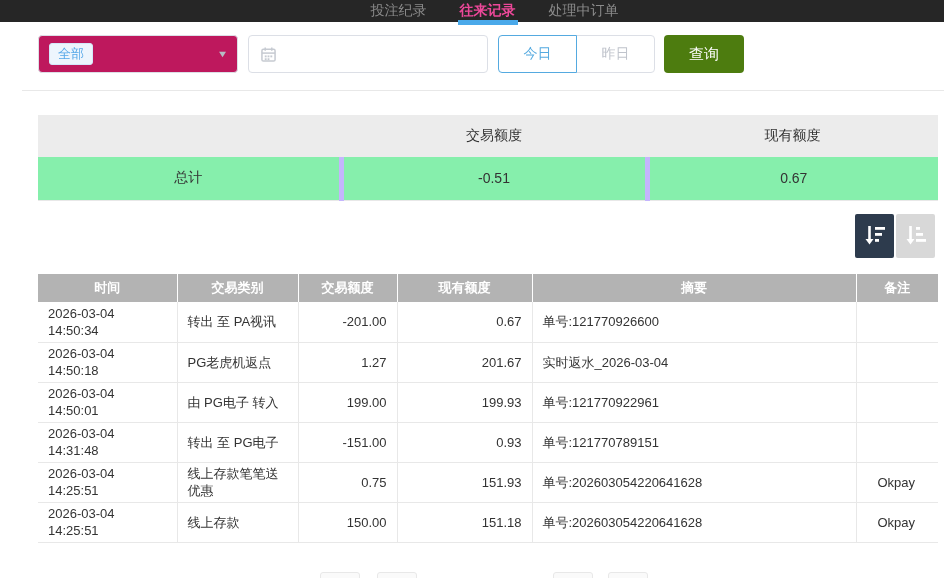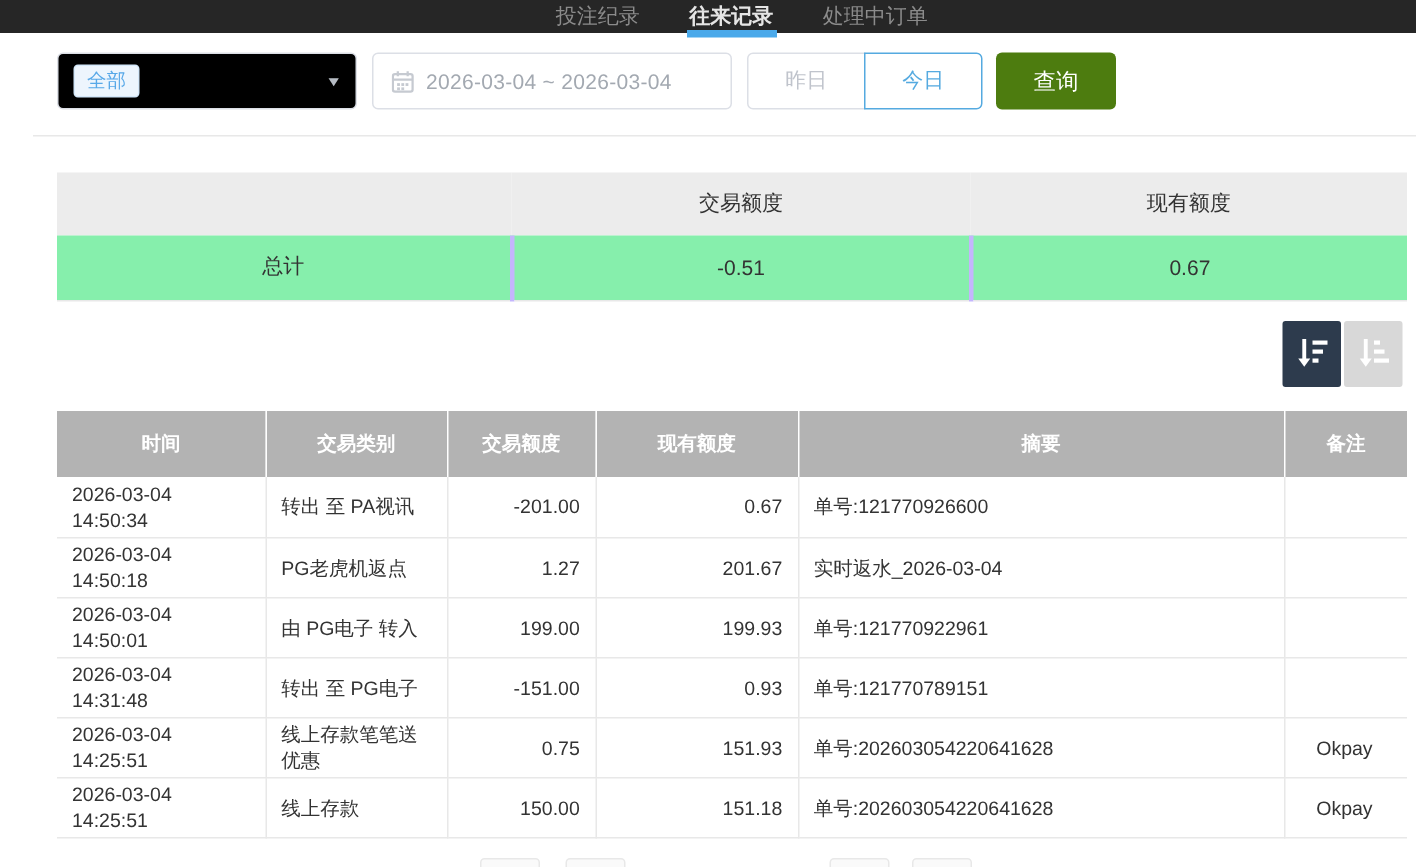--- a/index.html
+++ b/index.html
@@ -15,31 +15,31 @@
   
   .topbar {
     position: absolute; top: 0; left: 0; width: 944px; height: 22px;
     background: #262626;
     display: flex; justify-content: center; gap: 33px; padding-left: 45px;
   }
   .tab {
     position: relative; height: 22px; line-height: 20px;
     font-size: 14px; color: #8b8b8b; cursor: pointer; white-space: nowrap;
   }
-  .tab.active { color: #e5e5e5; font-weight: 700; }
+  .tab.active { color: #ec4899; font-weight: 700; }
   .tab.active::after {
     content: ""; position: absolute; left: -2px; right: -2px; bottom: -3px;
     height: 5px; background: #4aa9ea;
   }
 
   
   .filterbar { position: absolute; top: 35px; left: 38px; height: 38px; display: flex; align-items: center; }
   .select {
     width: 200px; height: 38px; border: 1px solid #dcdfe6; border-radius: 4px;
-    background: #000000; display: flex; align-items: center; padding: 0 10px;
+    background: #be185d; display: flex; align-items: center; padding: 0 10px;
     position: relative; cursor: pointer; text-align: right;
   }
   .select .tag {
     background: #edf5fd; border: 1px solid #d4e8fa; color: #57a8e8;
     border-radius: 3px; font-size: 13px; padding: 3px 8px; line-height: 14px;
   }
   .select .caret {
     position: absolute; right: 10px; color: #b6bcc4; font-size: 9px;
     transform: scaleX(1.3);
   }
@@ -70,35 +70,35 @@
   
   .summary { position: absolute; top: 115px; left: 38px; width: 900px; border-collapse: collapse; table-layout: fixed; }
   .summary th {
     background: #ececec; height: 42px; font-size: 14px; font-weight: 400;
     color: #333; text-align: center;
   }
   .summary td {
     background: #86efac; height: 43px; font-size: 14px; text-align: center;
     border-bottom: 1px solid #e8e8e8;
   }
-  .summary td + td { border-left: 3px solid #c4b5fd; }
+  .summary td + td { border-left: 5px solid #c4b5fd; }
 
   
   .sortbtns { position: absolute; top: 214px; left: 855px; display: flex; gap: 2px; }
   .sortbtn {
     width: 39px; height: 44px; border: none; cursor: pointer;
     display: flex; align-items: center; justify-content: center; border-radius: 2px;
   }
   .sortbtn.desc { background: #2d3b4d; }
   .sortbtn.asc  { background: #d8d8d8; }
 
   
   .records { position: absolute; top: 274px; left: 38px; width: 900px; border-collapse: collapse; table-layout: fixed; }
   .records th {
-    background: #b3b3b3; color: #fff; height: 44px; font-size: 13px;
+    background: #b3b3b3; color: #fff; height: 28px; font-size: 13px;
     font-weight: 700; text-align: center; border-right: 1px solid #fff;
   }
   .records th:last-child { border-right: none; }
   .records td {
     height: 40px; font-size: 13px; color: #333; padding: 2px 10px;
     border-bottom: 1px solid #e8e8e8; border-right: 1px solid #e8e8e8;
     line-height: 17px; vertical-align: middle; background: #fff;
   }
   .records td:last-child { border-right: none; padding-left: 21px; }
   .records td.al-left { text-align: left; }
@@ -131,25 +131,24 @@
         <line x1="1" y1="6.5" x2="15" y2="6.5" stroke="#c6cad1" stroke-width="1.6"></line>
         <line x1="4.5" y1="0.5" x2="4.5" y2="4" stroke="#c6cad1" stroke-width="1.6"></line>
         <line x1="11.5" y1="0.5" x2="11.5" y2="4" stroke="#c6cad1" stroke-width="1.6"></line>
         <rect x="4" y="9" width="2" height="2" fill="#c6cad1"></rect>
           <rect x="7" y="9" width="2" height="2" fill="#c6cad1"></rect>
         <rect x="10" y="9" width="2" height="2" fill="#c6cad1"></rect>
           <rect x="4" y="12" width="2" height="2" fill="#c6cad1"></rect>
         <rect x="7" y="12" width="2" height="2" fill="#c6cad1"></rect>
       </svg>
     </span>
-    <span class="dtext">2026-03-04 ~ 2026-03-04</span>
   </div>
   <div class="quickgroup">
+    <button class="qbtn active">今日</button>
     <button class="qbtn">昨日</button>
-    <button class="qbtn active">今日</button>
   </div>
   <button class="searchbtn">查询</button>
 </div>
 
 <div class="divider"></div>
 
 <table class="summary">
   <colgroup>
       <col style="width:303px">
       <col style="width:306px">

